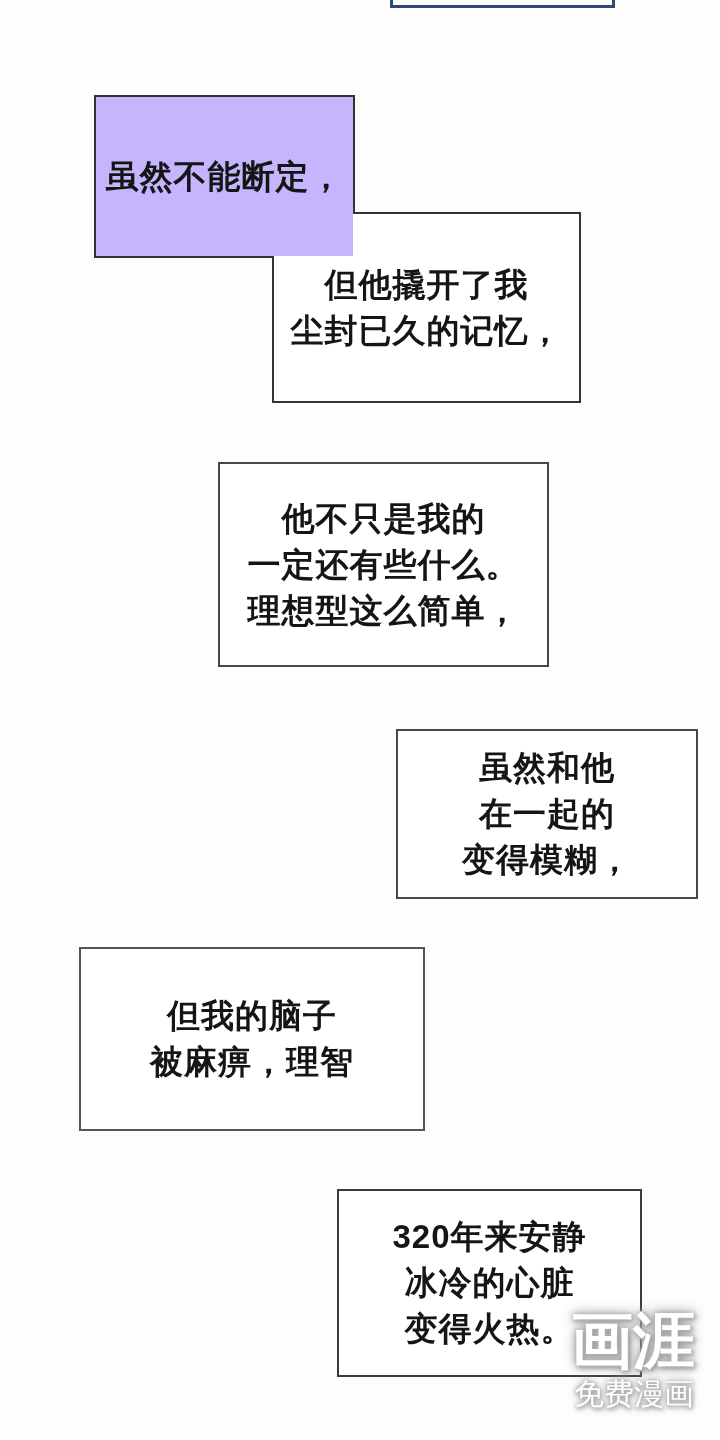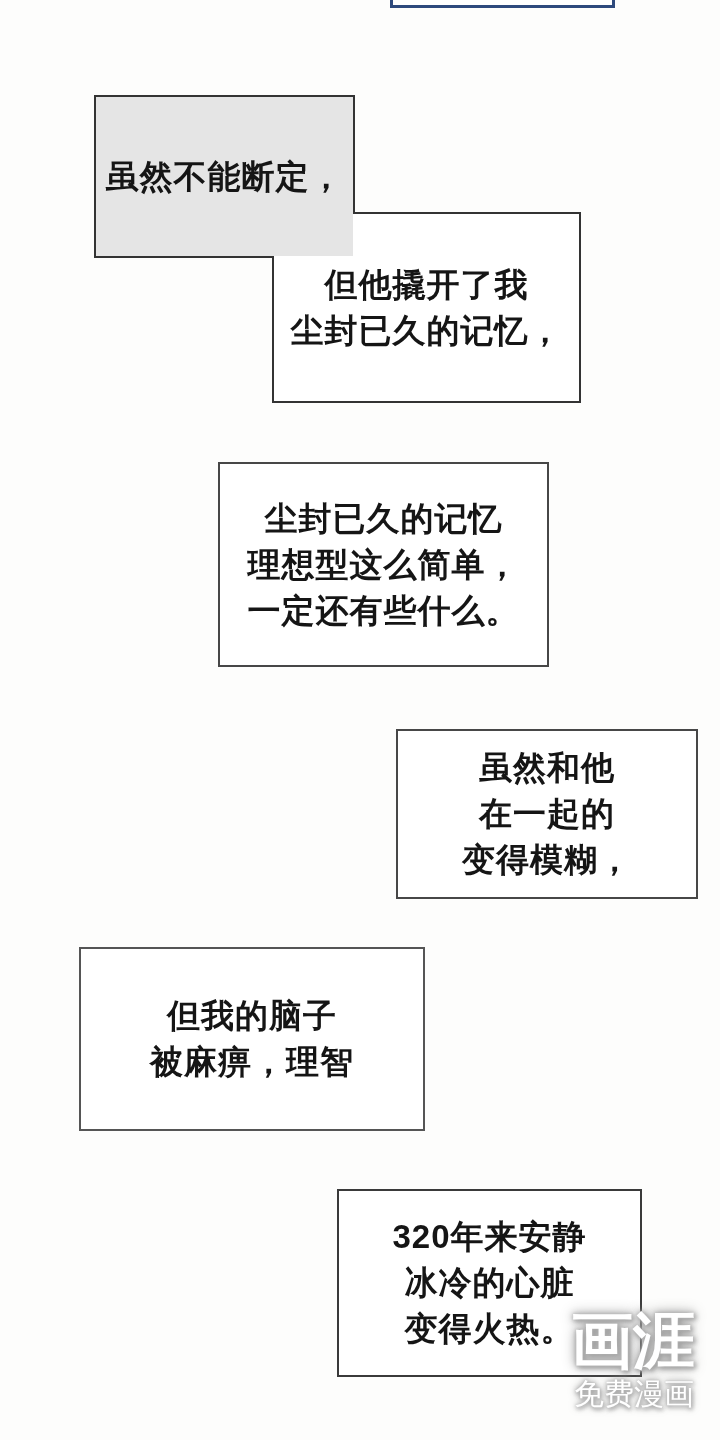--- a/index.html
+++ b/index.html
@@ -24,21 +24,21 @@
     white-space:nowrap;letter-spacing:1px;text-align:center;
   }
   
   .b1-border{
     position:absolute;left:94px;top:95px;width:261px;height:163px;
     background:#ffffff;border:2px solid #333333;box-sizing:border-box;
   }
   .b2{left:272px;top:212px;width:309px;height:191px;border-color:#333333;}
   .b1-fill{
     position:absolute;left:96px;top:97px;width:257px;height:159px;
-    background:#e5e5e5;display:flex;justify-content:center;align-items:center;
+    background:#c4b5fd;display:flex;justify-content:center;align-items:center;
   }
   .b3{left:218px;top:462px;width:331px;height:205px;border-color:#474747;}
   .b4{left:396px;top:729px;width:302px;height:170px;border-color:#474747;}
   .b5{left:79px; top:947px;width:346px;height:184px;border-color:#555555;}
   .b6{left:337px;top:1189px;width:305px;height:188px;border-color:#3a3a3a;}
   
   .wm-logo{
     position:absolute;left:571px;top:1308px;
     font-size:62px;line-height:66px;font-weight:bold;color:#ffffff;
     text-shadow:0 0 3px #b8b8b8,0 0 7px #a6a6a6,0 0 14px #999999,2px 2px 5px #8f8f8f;
@@ -63,23 +63,23 @@
   <div class="box b2">
     <div class="ln">但他撬开了我</div>
     <div class="ln">尘封已久的记忆，</div>
   </div>
 
   <div class="b1-fill">
     <div class="ln">虽然不能断定，</div>
   </div>
 
   <div class="box b3">
-    <div class="ln">尘封已久的记忆</div>
+    <div class="ln">他不只是我的</div>
+    <div class="ln">一定还有些什么。</div>
     <div class="ln">理想型这么简单，</div>
-    <div class="ln">一定还有些什么。</div>
   </div>
 
   <div class="box b4">
     <div class="ln">虽然和他</div>
     <div class="ln">在一起的</div>
     <div class="ln">变得模糊，</div>
   </div>
 
   <div class="box b5">
     <div class="ln">但我的脑子</div>

